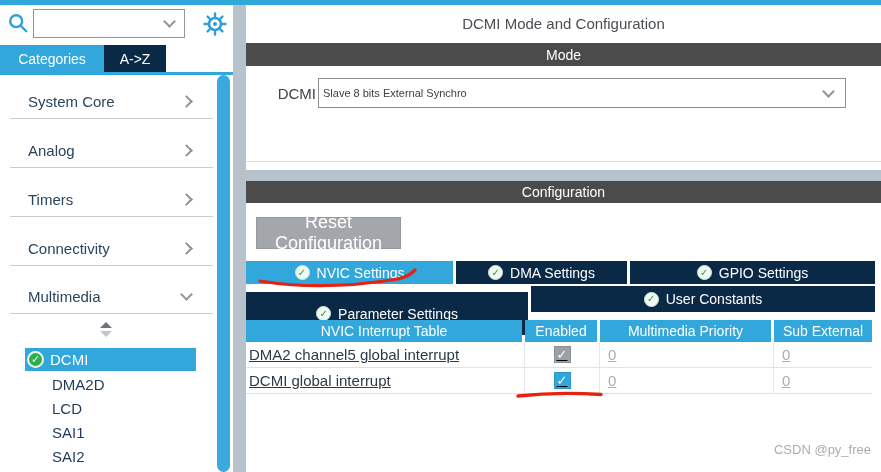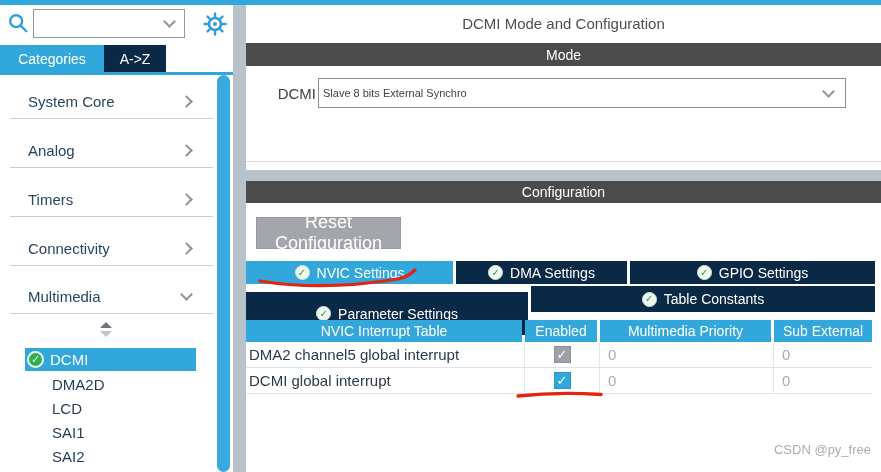--- a/index.html
+++ b/index.html
@@ -73,21 +73,21 @@
   .t-dma{left:210px;top:256px;width:171px;}
   .t-gpio{left:384px;top:256px;width:245px;}
   .t-param{left:0;top:287px;width:282px;height:43px;align-items:center;}
   .t-user{left:285px;top:281px;width:344px;height:26px;}
 
   .nvic-table{position:absolute;left:0;top:315px;width:626px;}
   .tbl-header{display:flex;gap:3px;height:22px;}
   .tbl-header .hc{background:var(--accent-blue);color:#fff;font-size:14px;display:flex;align-items:center;justify-content:center;}
   .hc.c1{width:276px;} .hc.c2{width:72px;} .hc.c3{width:171px;} .hc.c4{width:98px;}
   .tbl-row{display:flex;height:26px;border-bottom:1px solid #dfe3e6;align-items:center;}
-  .bc{height:100%;display:flex;align-items:center;}
+  .bc{height:100%;display:flex;align-items:center;text-decoration:underline;}
   .bc.c1{width:279px;border-right:1px solid #e4e7ea;font-size:15px;color:#2b3a46;padding-left:3px;}
   .bc.c2{width:75px;border-right:1px solid #e4e7ea;justify-content:center;}
   .bc.c3{width:174px;border-right:1px solid #e4e7ea;font-size:15px;color:#a8adb3;padding-left:8px;}
   .bc.c4{width:98px;font-size:15px;color:#a8adb3;padding-left:8px;}
   .cbx{width:17px;height:17px;display:flex;align-items:center;justify-content:center;cursor:pointer;}
   .cbx::after{content:"\2713";color:#fff;font-size:13px;font-weight:bold;line-height:1;}
   .cbx.disabled{background:var(--disabled-gray);border:1px solid #8b9197;}
   .cbx.active{background:var(--accent-blue);border:1px solid #2b97c8;}
 
   .watermark{position:absolute;left:756px;top:442px;width:115px;text-align:right;font-size:13px;color:#a9adb1;}
@@ -215,21 +215,21 @@
     <div class="cfg-tab t-gpio">
       <span class="check-circle"></span>
       <span>GPIO Settings</span>
     </div>
     <div class="cfg-tab t-param">
       <span class="check-circle"></span>
       <span>Parameter Settings</span>
     </div>
     <div class="cfg-tab t-user">
       <span class="check-circle"></span>
-      <span>Table Constants</span>
+      <span>User Constants</span>
     </div>
 
     <div class="nvic-table">
       <div class="tbl-header">
         <div class="hc c1">NVIC Interrupt Table</div>
         <div class="hc c2">Enabled</div>
         <div class="hc c3">Multimedia Priority</div>
         <div class="hc c4">Sub External</div>
       </div>
       <div class="tbl-row">

